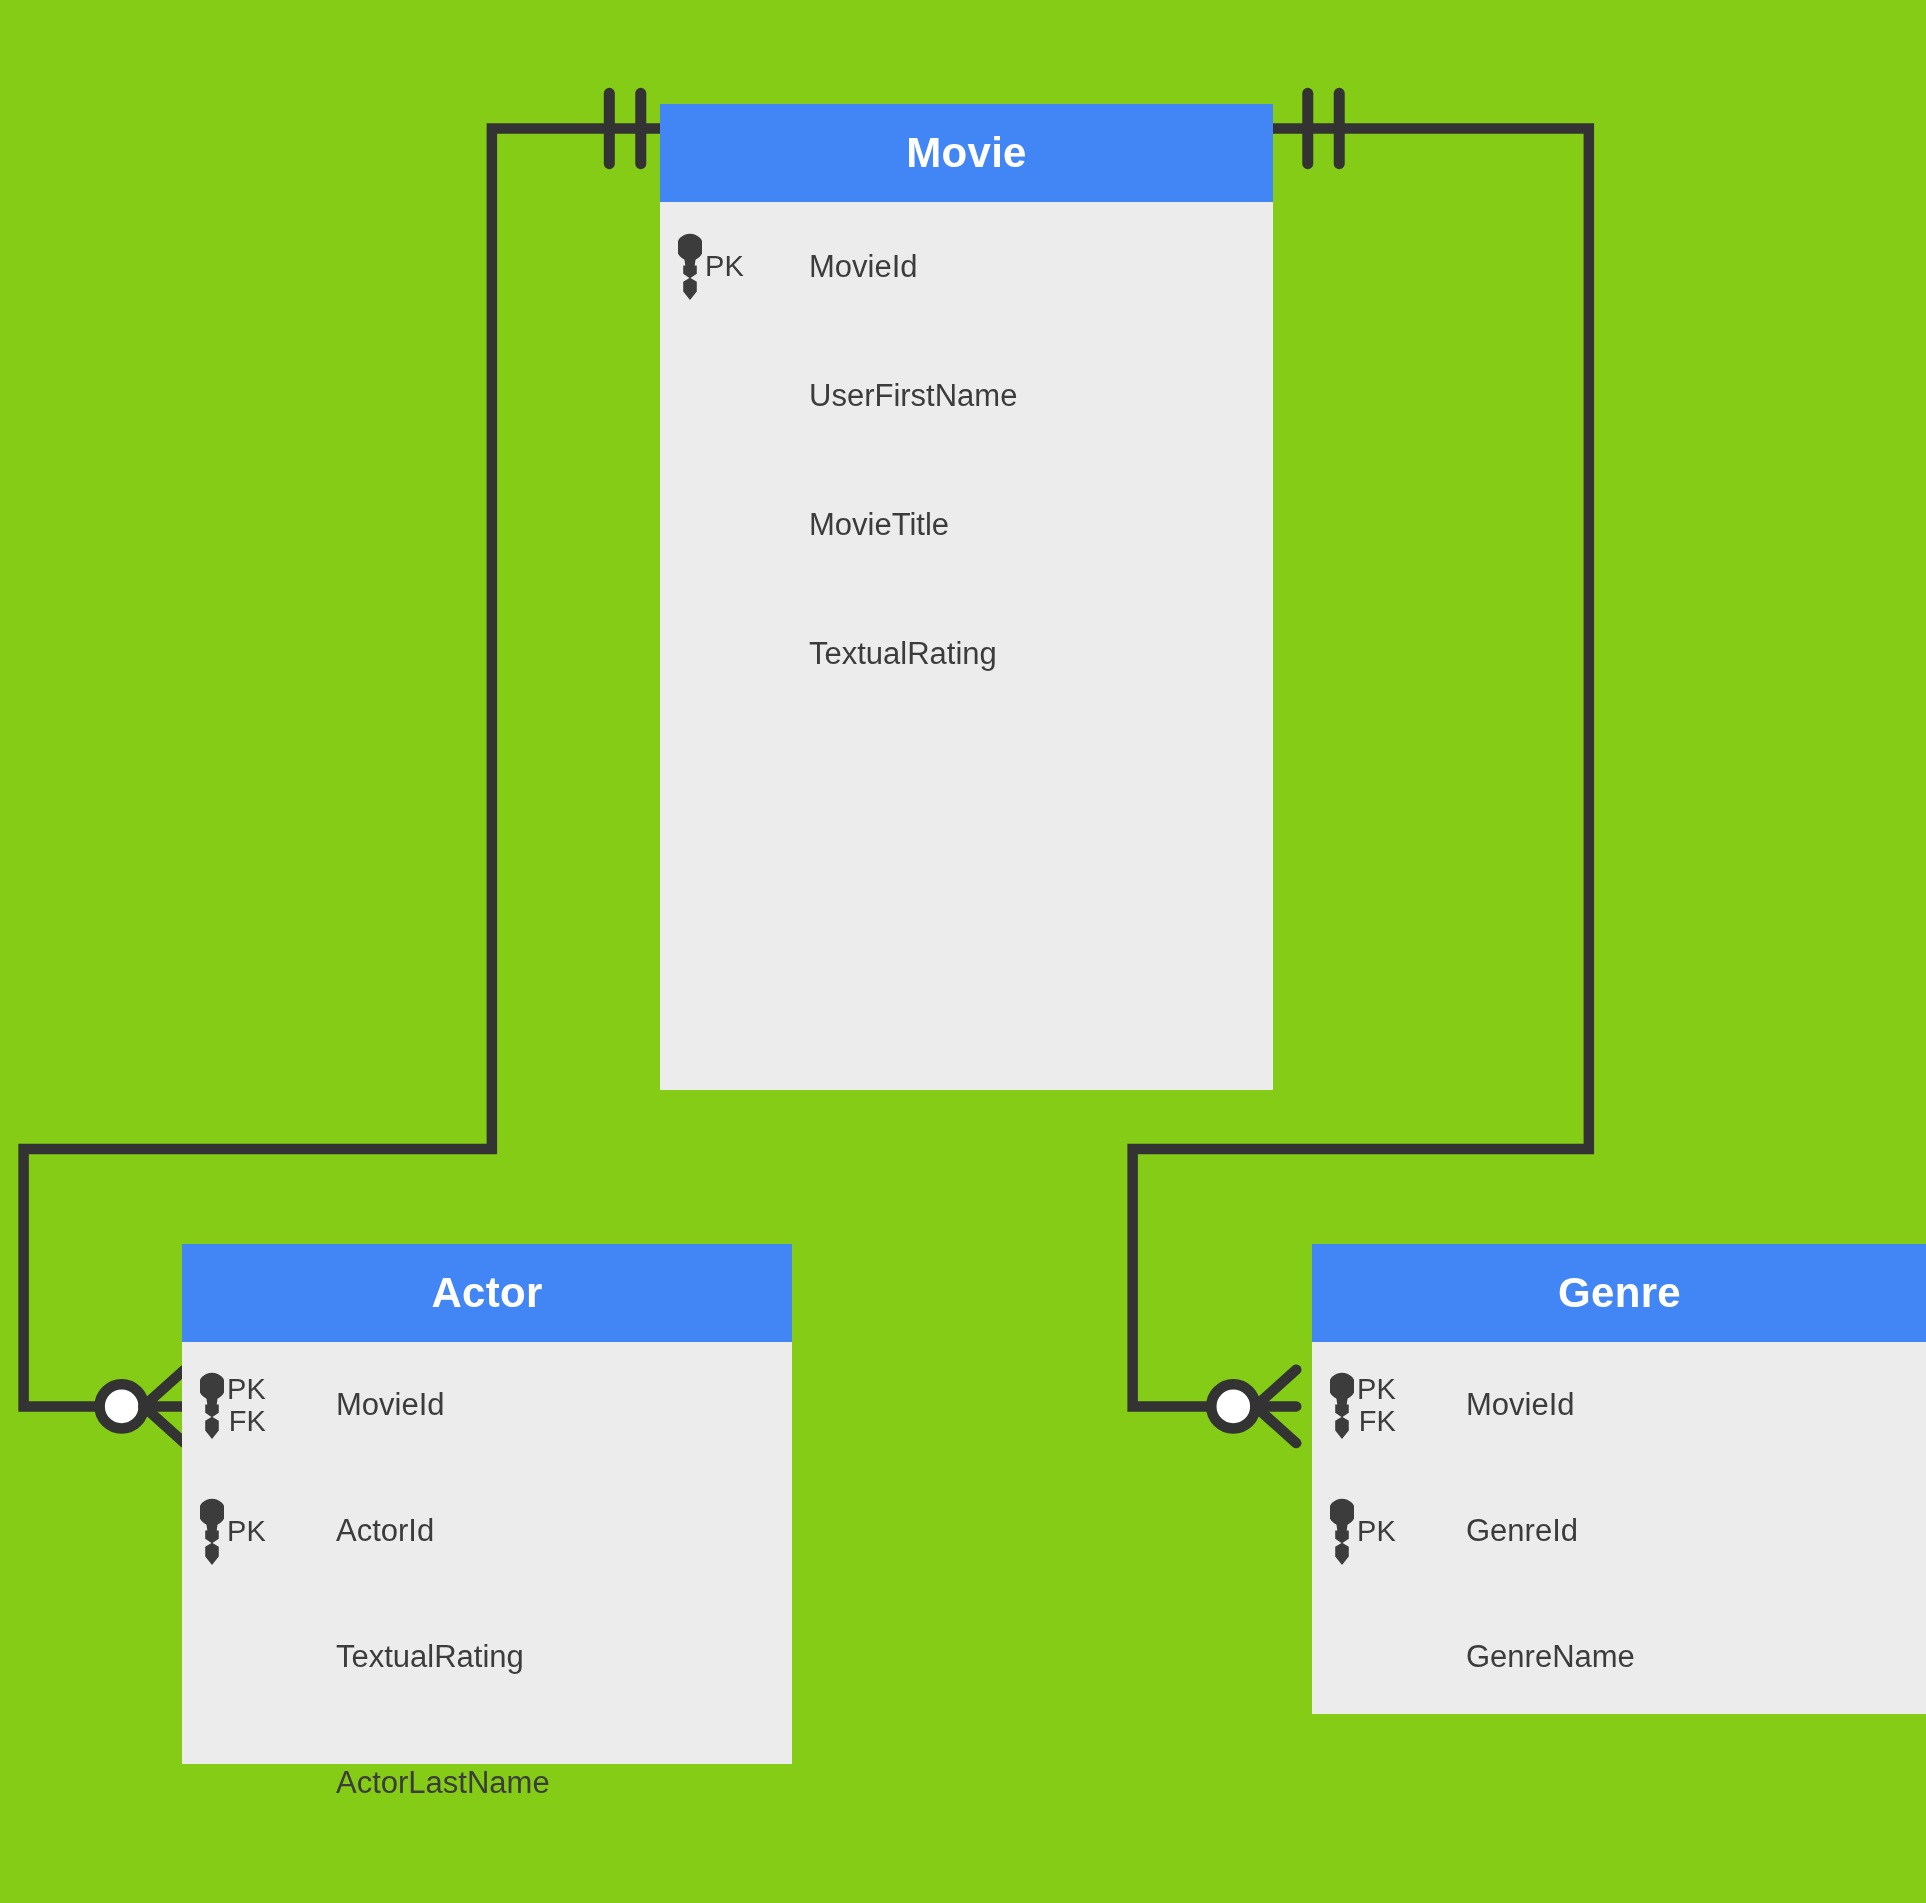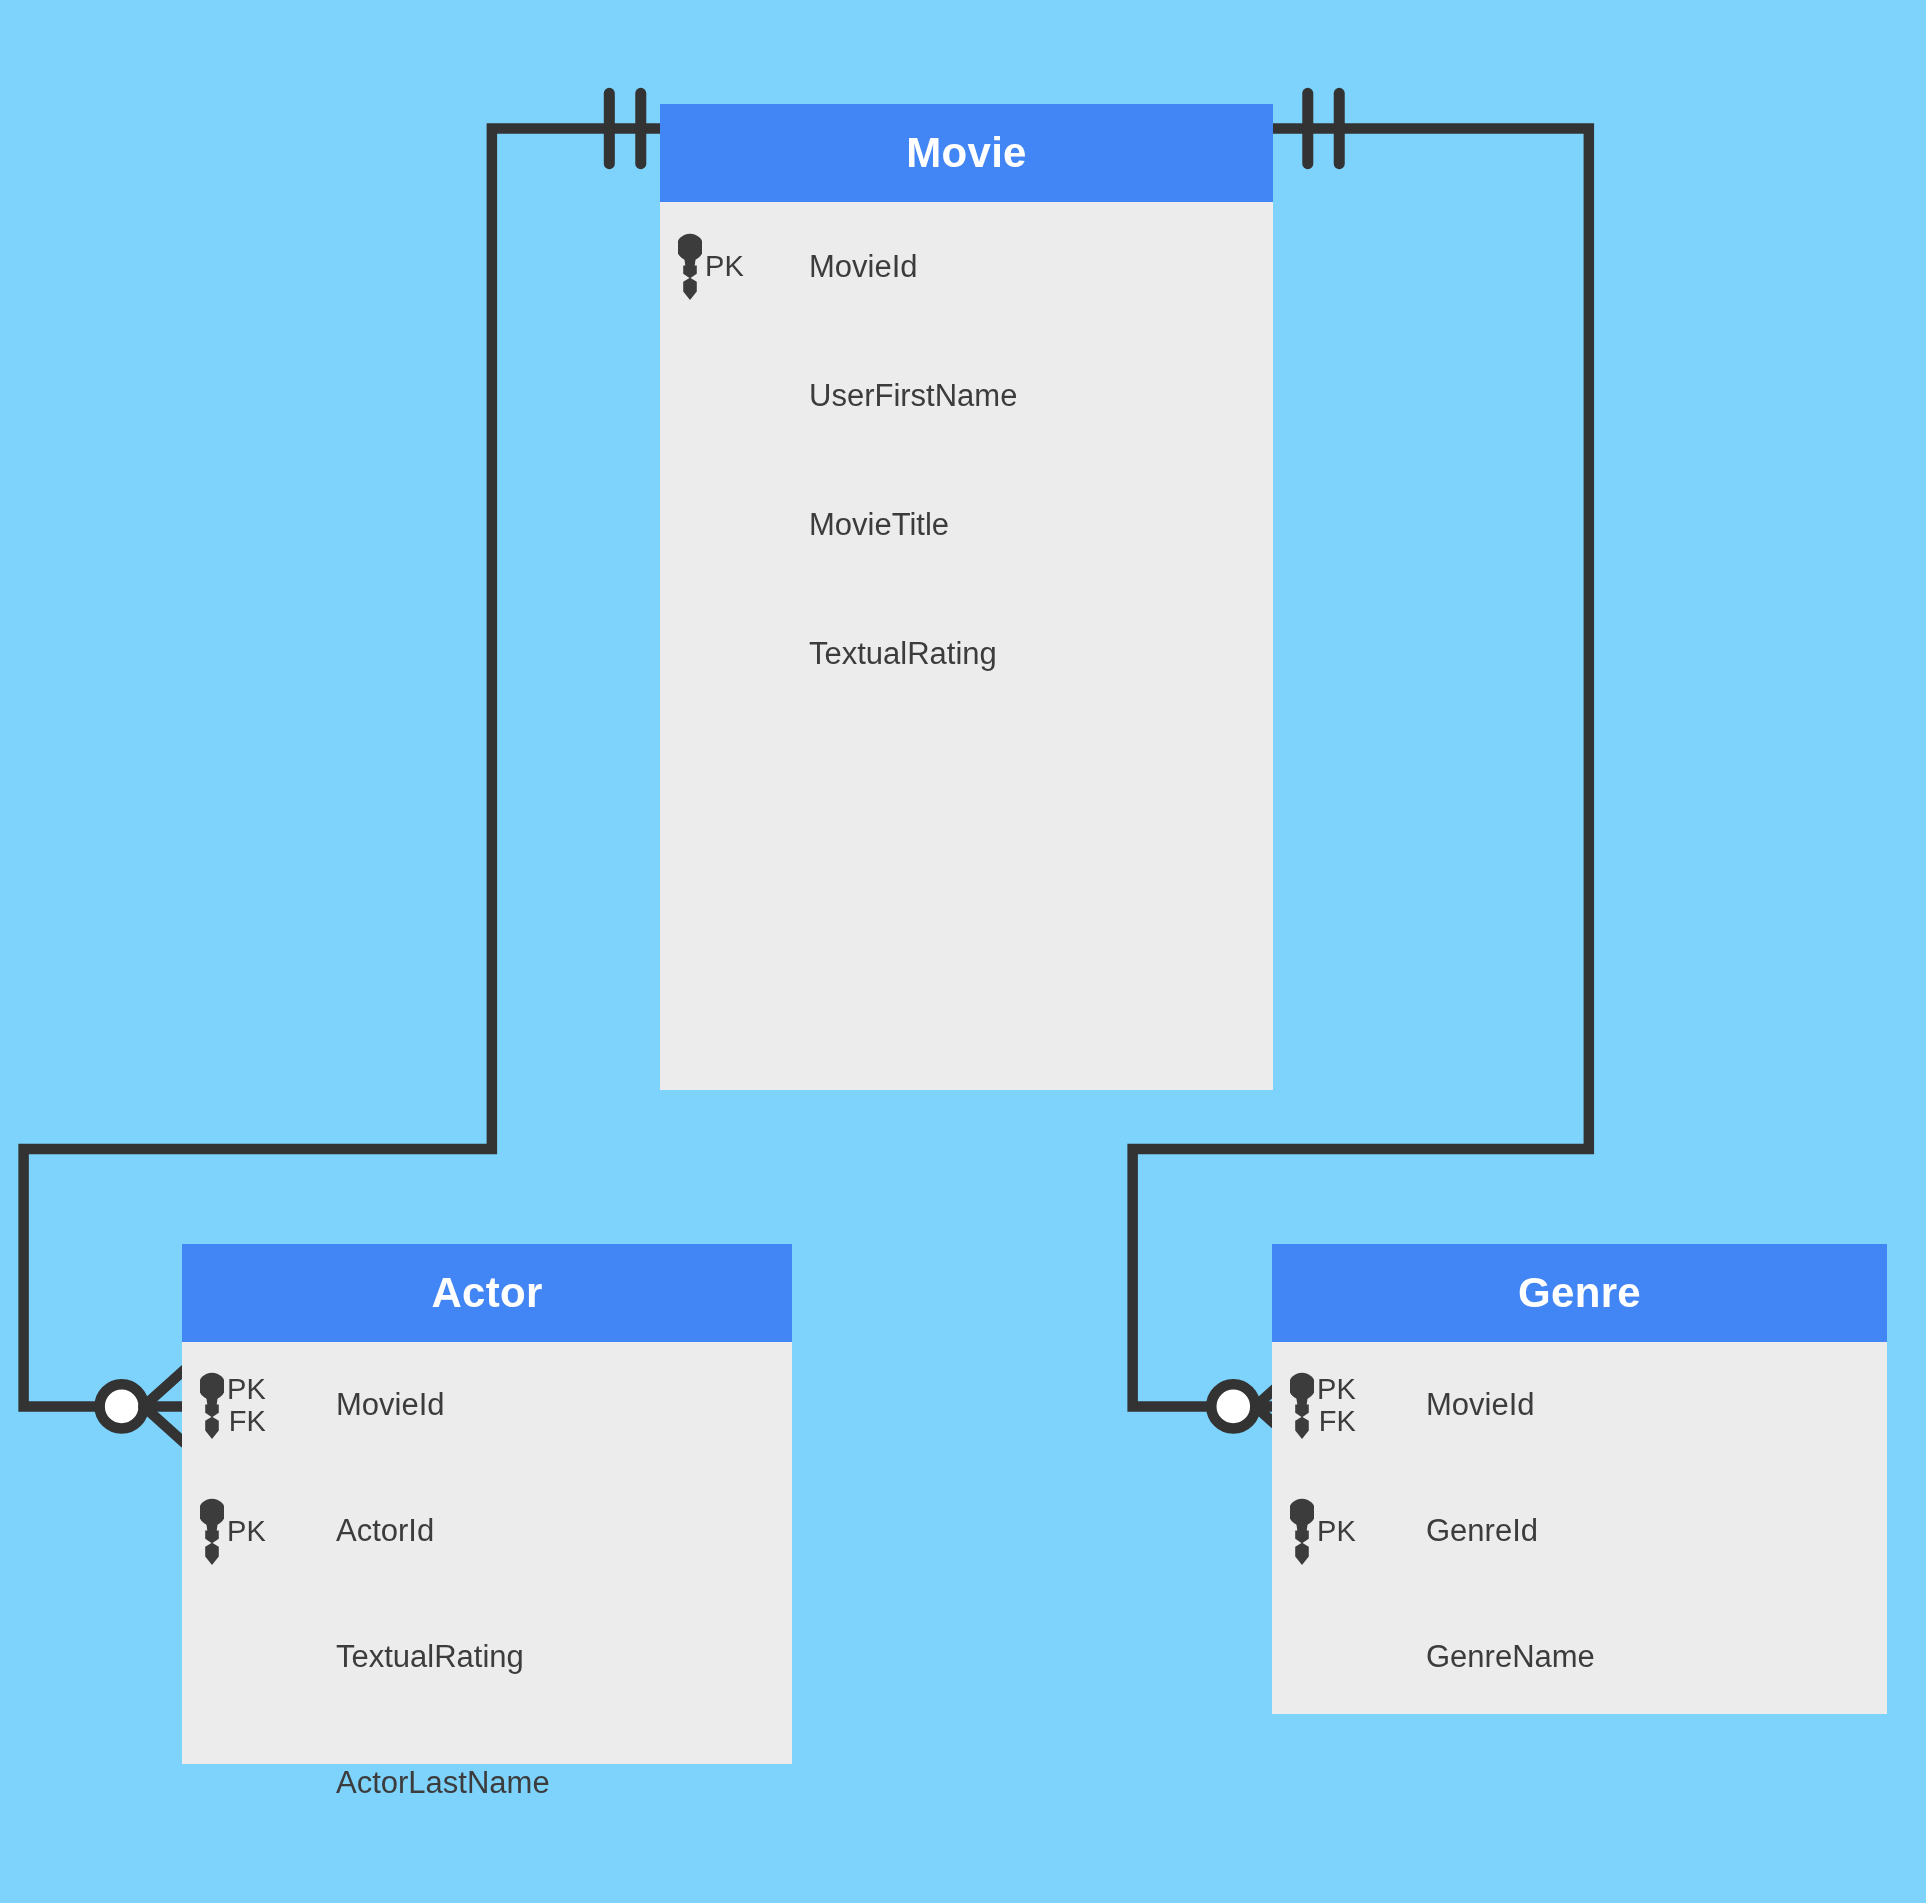--- a/index.html
+++ b/index.html
@@ -7,21 +7,21 @@
     padding: 0;
     background: #ffffff;
   }
   body {
     font-family: "Liberation Sans", sans-serif;
   }
   #canvas {
     position: relative;
     width: 1926px;
     height: 1903px;
-    background: #7dd3fc;
+    background: #84cc16;
     overflow: hidden;
   }
   #connectors {
     position: absolute;
     left: 0;
     top: 0;
     width: 1926px;
     height: 1903px;
     pointer-events: none;
   }
@@ -109,21 +109,21 @@
   #entity-actor .attr-row {
     height: 126px;
     padding-left: 18px;
   }
   #entity-actor .attr-keycol { width: 136px; }
   #entity-actor .key-tags { font-size: 29px; margin-left: 3.1px; }
   #entity-actor .attr-name { font-size: 31px; }
 
   
   #entity-genre {
-    left: 1272px;
+    left: 1312px;
     top: 1244px;
     width: 615px;
     height: 470px;
   }
   #entity-genre .entity-header {
     height: 98px;
     font-size: 42px;
   }
   #entity-genre .attr-row {
     height: 126px;

